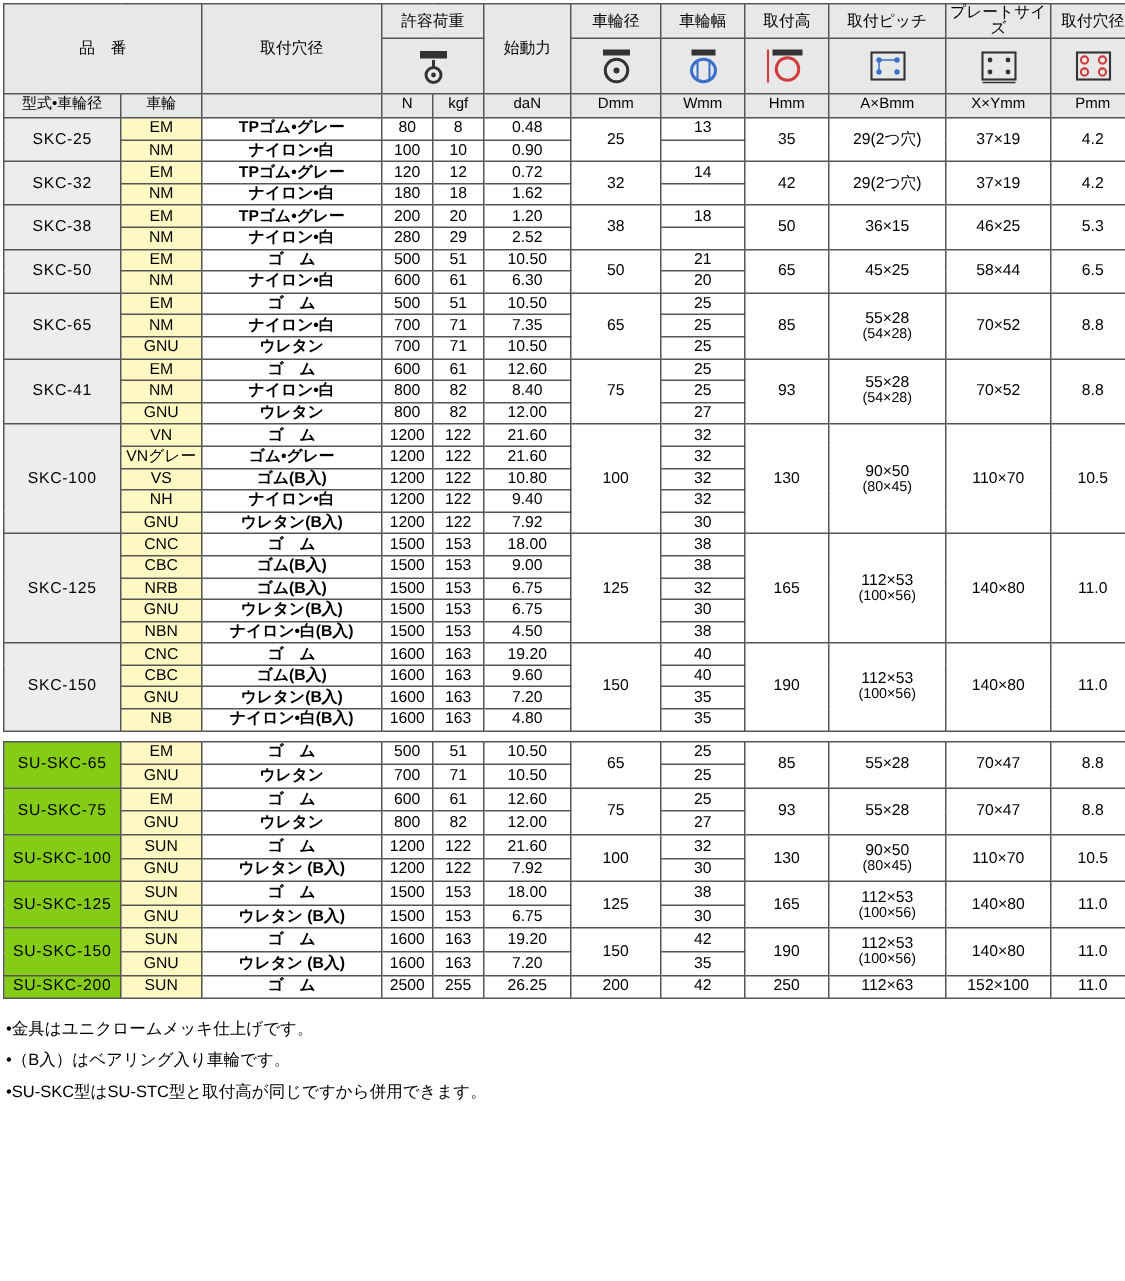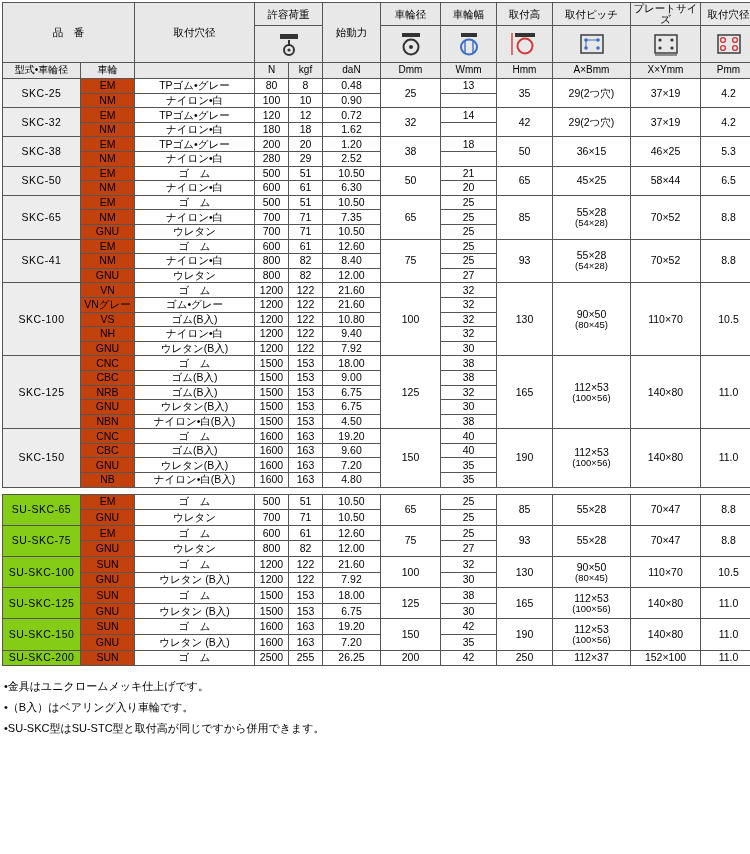--- a/index.html
+++ b/index.html
@@ -6,22 +6,22 @@
   body{width:750px;height:854px;font-family:"Liberation Sans","DejaVu Sans",sans-serif;color:#000;}
   .page{width:750px;height:854px;position:relative;padding:0;box-sizing:border-box;}
   table{border-collapse:collapse;table-layout:fixed;}
   .main-table{width:748px;margin:2px 0 0 2px;}
   .main-table td,.main-table th{border:1px solid #555;font-size:10.5px;text-align:center;vertical-align:middle;padding:0;line-height:1.05;}
   .hdr td{background:#e8e8e8;font-weight:normal;}
   .hdr1 td{height:22px;}
   .hdr2 td{height:36px;}
   .hdr3 td{height:16px;font-size:10px;}
   .grp{background:#ededed;font-size:12px;letter-spacing:0.5px;}
-  .wheelname{text-align:center;font-size:10.5px;}
-  .sub{background:#c2410c;}
+  .wheelname{text-align:center;font-size:10.5px;font-weight:bold;}
+  .sub{background:#fef9c3;}
   .num{font-size:10.5px;}
   .row{height:14.6px;}
   .unitrow td{font-size:10px;background:#e8e8e8;height:15px;margin-top:25px;}
   .su-table{width:748px;margin:6px 0 0 2px;}
   .su-table td{border:1px solid #555;font-size:10.5px;text-align:center;vertical-align:middle;padding:0;height:14.6px;line-height:1.05;}
   .su-table .grp{background:#84cc16;}
   .notes{margin:10px 0 0 4px;font-size:11px;line-height:1.9;}
   .notes div{white-space:nowrap;}
   .ico{display:block;margin:0 auto;}
   .lbl{display:block;font-size:10.5px;}
@@ -574,21 +574,21 @@
         <tr class="row">
           <td rowspan="1" class="grp">SU-SKC-200</td>
           <td class="sub">SUN</td>
           <td class="wheelname">ゴ　ム</td>
           <td class="num">2500</td>
           <td class="num">255</td>
           <td class="num">26.25</td>
           <td rowspan="1" class="num">200</td>
           <td class="num">42</td>
           <td rowspan="1" class="num">250</td>
-          <td rowspan="1" class="num dblline">112×37</td>
+          <td rowspan="1" class="num dblline">112×63</td>
           <td rowspan="1" class="num">152×100</td>
           <td rowspan="1" class="num">11.0</td>
         </tr>
       </tbody>
   </table>
 
   <div class="notes">
     <div>•金具はユニクロームメッキ仕上げです。</div>
     <div>•（B入）はベアリング入り車輪です。</div>
     <div>•SU-SKC型はSU-STC型と取付高が同じですから併用できます。</div>

